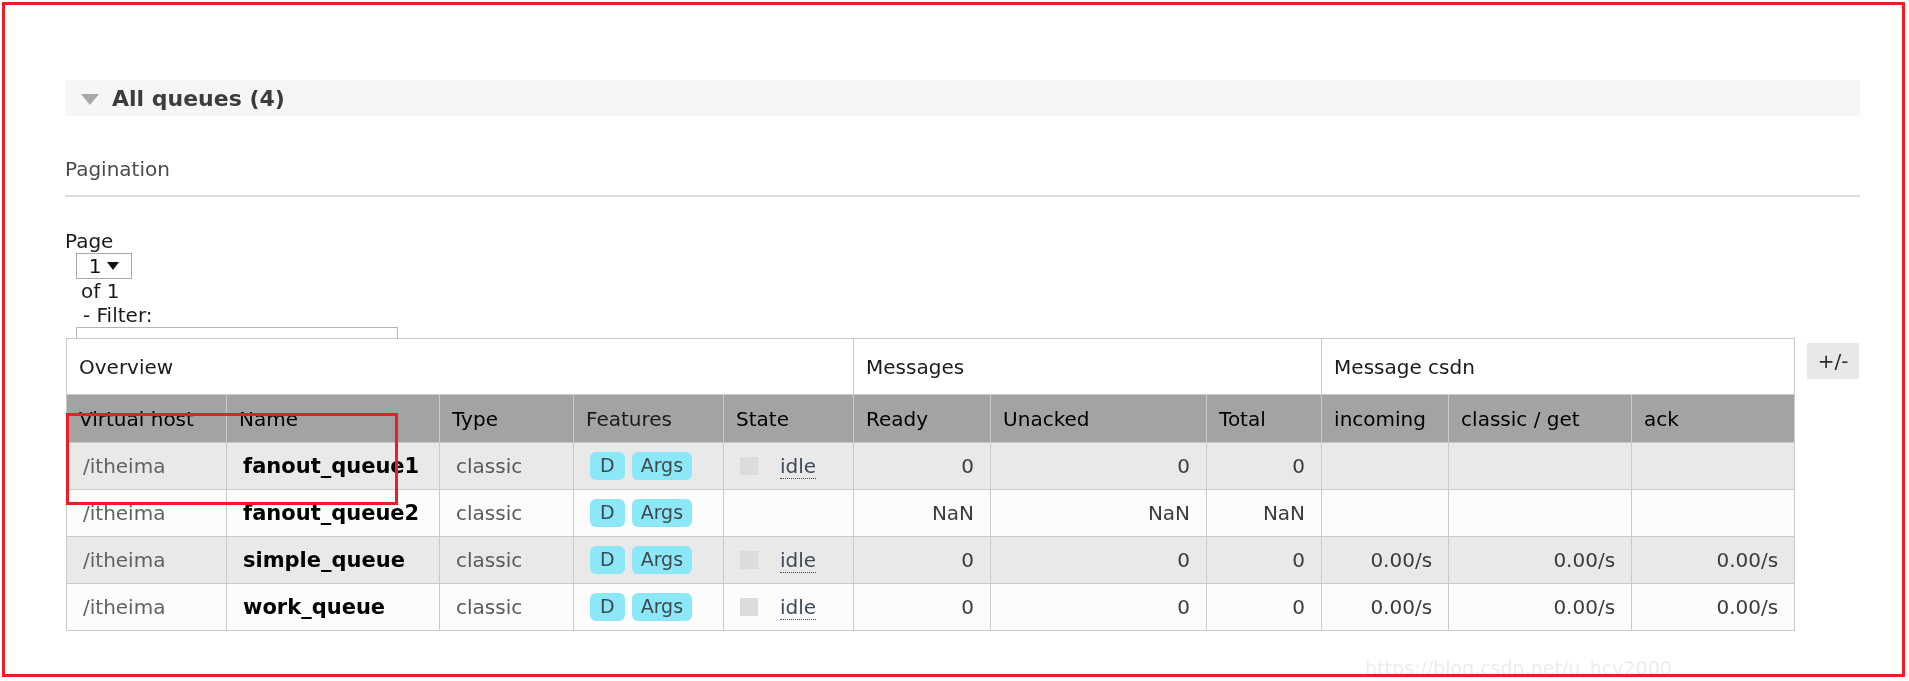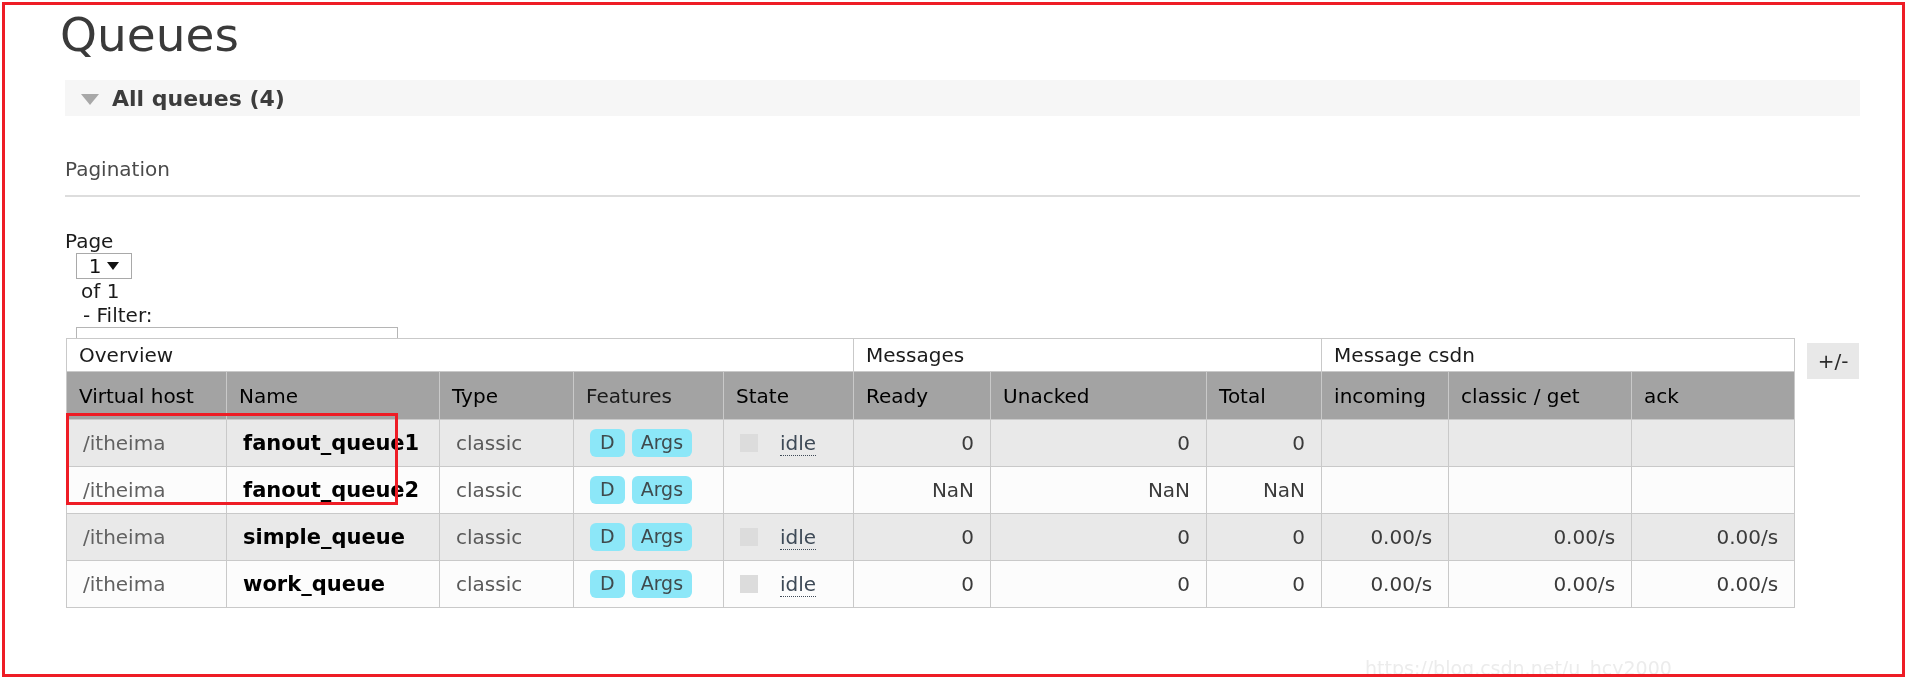--- a/index.html
+++ b/index.html
@@ -182,21 +182,21 @@
   }
   .q-table td, .q-table th {
     border: 1px solid #c9c9c9;
     padding: 0;
     font-weight: normal;
     vertical-align: middle;
   }
 
   
   .grp-cell {
-    height: 33px;
+    height: 56px;
     background: #ffffff;
     font-size: 20px;
     color: #1b1b1b;
     text-align: left;
     padding-left: 12px !important;
   }
 
   
   .col-head {
     height: 48px;
@@ -307,21 +307,20 @@
     color: #ececec;
     white-space: nowrap;
   }
 </style>
 </head>
 <body>
 
 <div id="page-frame">
   <div id="content">
 
-    <div class="page-title">Queues</div>
 
     <div class="section-bar">
       <span class="tri"></span>
       <span class="section-label">All queues (4)</span>
     </div>
 
     <div class="pagination-title">Pagination</div>
     <div class="pagination-rule"></div>
 
     <div class="pagination-row">

